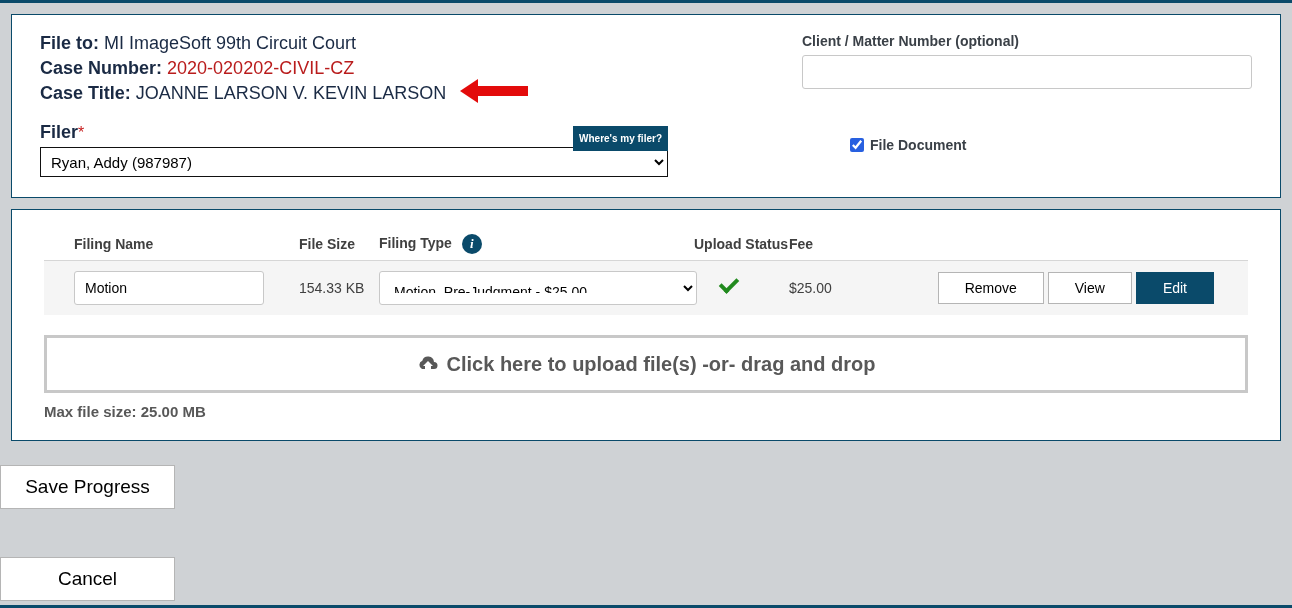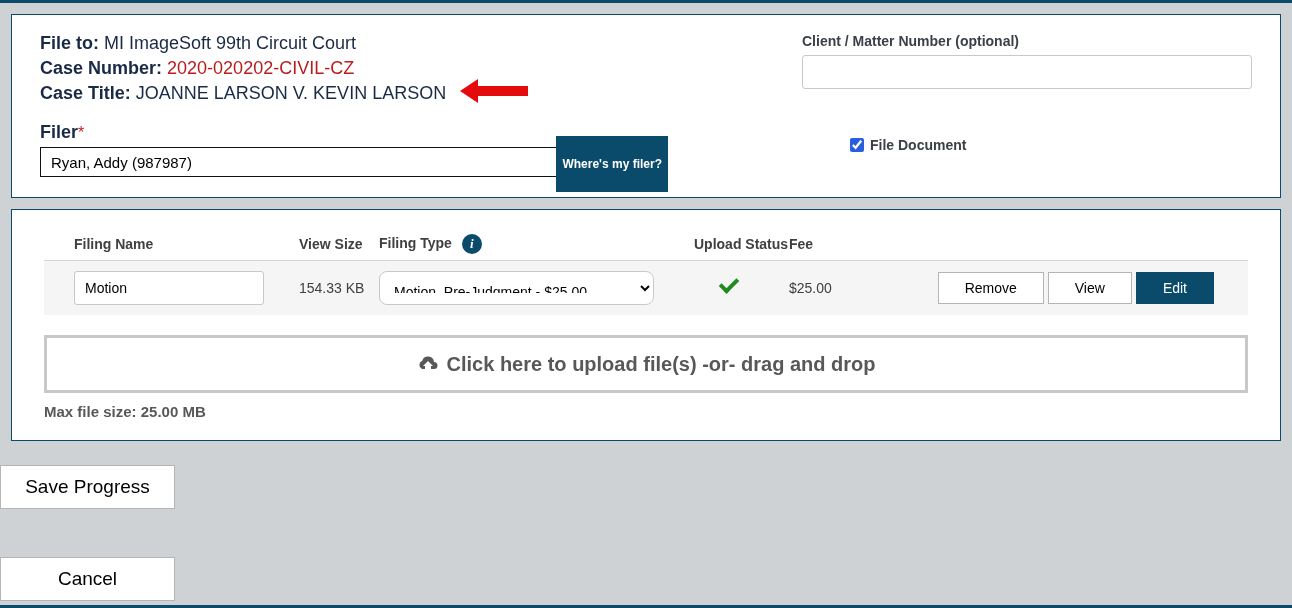--- a/index.html
+++ b/index.html
@@ -33,26 +33,25 @@
     .case-title-row { position: relative; }
     .filer-row { margin-top: 18px; position: relative; }
     .filer-label { font-size: 18px; font-weight: 700; color: #1a2a44; }
     .req { color: #c72020; }
     .wheres-filer {
       position: absolute;
       right: 0;
       top: 4px;
       background: #0a4a6a;
       color: #fff;
-      font-size: 12px;
+      font-size: 10px;
       font-weight: 700;
-      padding: 20px 5px;
+      padding: 6px 5px;
       border: 1px solid #0a4a6a;
       cursor: pointer;
-      margin-top: 10px;
     }
     .filer-select {
       width: 100%;
       height: 30px;
       margin-top: 4px;
       border: 1.5px solid #111;
       font-size: 15px;
       padding: 0 6px;
       background: #fff;
     }
@@ -130,21 +129,21 @@
     .trow {
       display: flex; align-items: center; padding: 10px 30px;
       background: #f5f5f5;
     }
     .name-input {
       width: 190px; height: 34px; border: 1px solid #c8c8c8; border-radius: 3px;
       padding: 0 10px; font-size: 14px;
     }
     .size-text { font-size: 14px; color: #404040; }
     .type-select {
-      width: 275px; height: 34px; border: 1px solid #c8c8c8; border-radius: 8px;
+      width: 318px; height: 34px; border: 1px solid #c8c8c8; border-radius: 3px;
       font-size: 14px; padding: 11px 10px; background: #fff;
     }
     .check-icon {
       display: inline-block; width: 24px; height: 16px; position: relative; margin-left: 22px;
     }
     .check-icon::after {
       content: ""; position: absolute; left: 4px; top: 0; width: 14px; height: 7px;
       border-left: 4px solid #218a1e; border-bottom: 4px solid #218a1e;
       transform: rotate(-45deg);
     }
@@ -210,21 +209,21 @@
     <div class="check-row" style="margin-top:48px;">
       <input type="checkbox" checked="" style="">
       <span>File Document</span>
     </div>
   </div>
 </div>
 
 <div class="files-panel">
   <div class="thead">
     <div class="c-name">Filing Name</div>
-    <div class="c-size">View Size</div>
+    <div class="c-size">File Size</div>
     <div class="c-type">
       <span>Filing Type</span>
       <span class="info-circle-lg">i</span>
     </div>
     <div class="c-status">Upload Status</div>
     <div class="c-fee">Fee</div>
   </div>
 
   <div class="trow">
     <div class="c-name">

